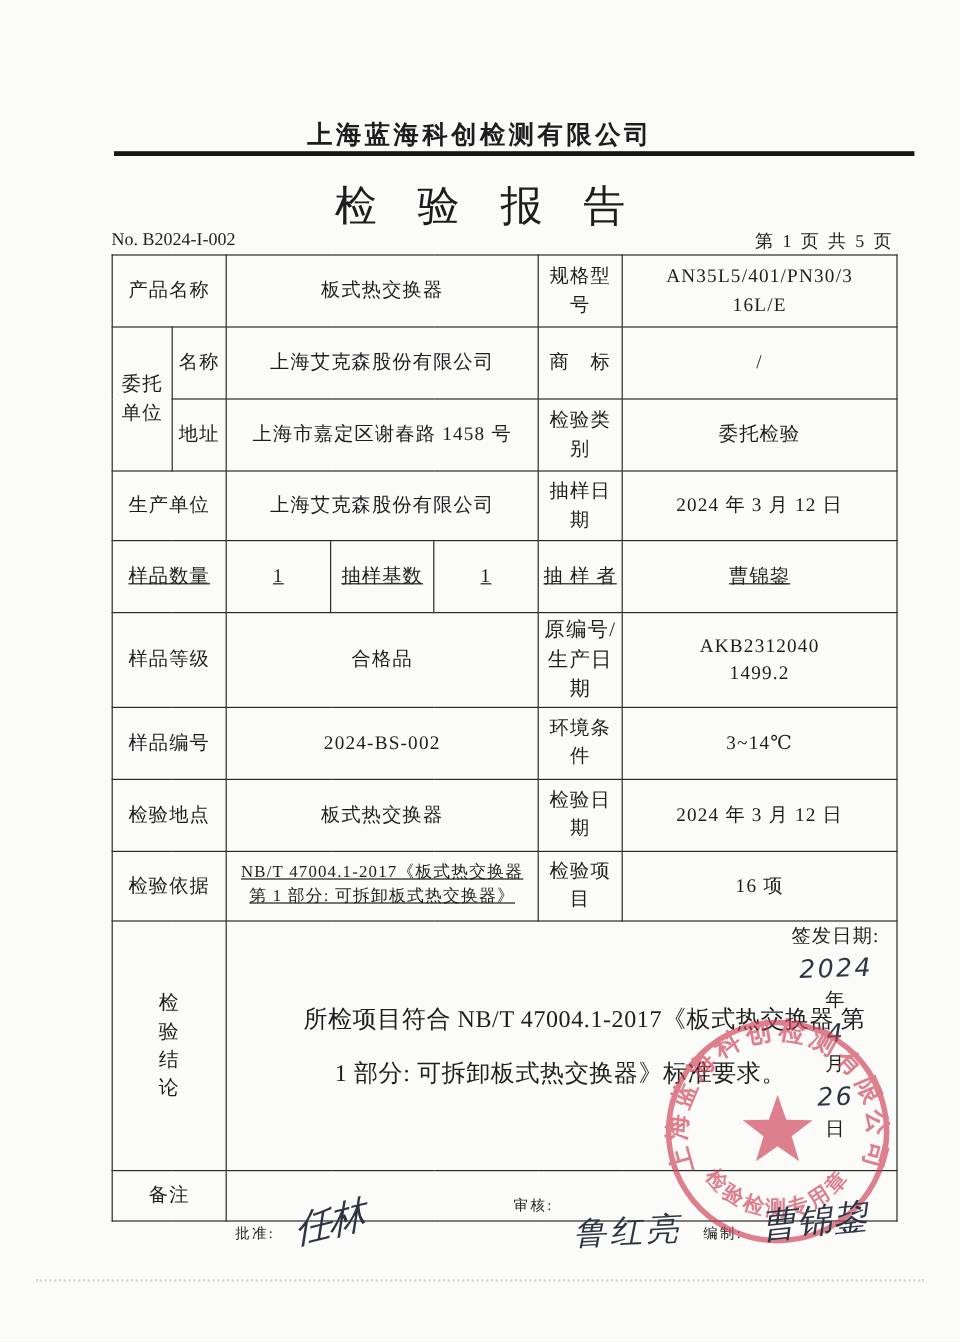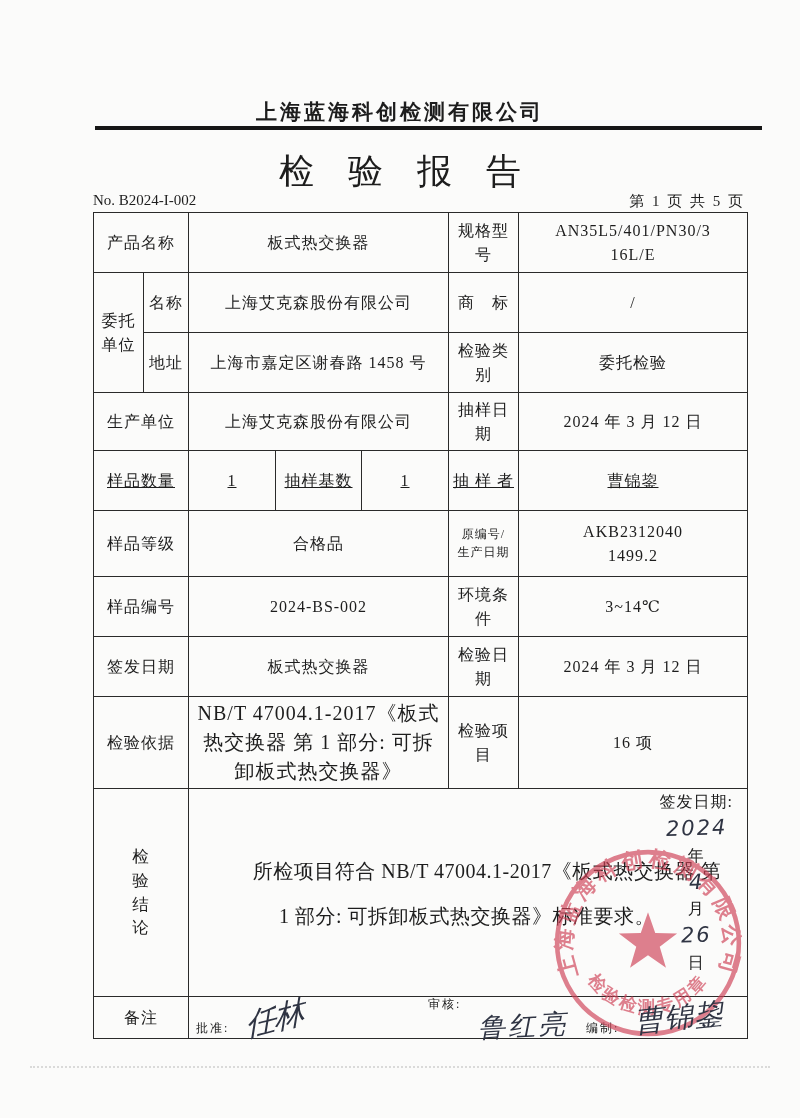--- a/index.html
+++ b/index.html
@@ -26,28 +26,28 @@
 
   
   table.rep{position:absolute;top:212px;left:93px;width:654px;
             border-collapse:collapse;table-layout:fixed;
             font-size:16px;}
   table.rep td{border:1.5px solid #2a2a2a;text-align:center;vertical-align:middle;
                padding:2px 4px;letter-spacing:1px;white-space:pre-line;line-height:1.45;}
   tr.r1{height:60px;} tr.r2{height:60px;} tr.r3{height:60px;} tr.r4{height:58px;}
   tr.r5{height:60px;text-decoration:underline;} tr.r6{height:66px;} tr.r7{height:60px;} tr.r8{height:60px;}
   tr.r9{height:58px;} tr.r10{height:208px;} tr.r11{height:42px;}
-  td.small{font-size:12px;margin-top:48px;}
+  td.small{font-size:17px;margin-top:48px;}
   td.mono{font-family:"Liberation Serif",serif;}
   td.concl-label{line-height:44px;font-size:16.5px;}
   td.concl{position:relative;text-align:left;vertical-align:top;padding:0;}
   .concl-text{margin:26px 16px 0 14px;text-indent:2em;font-size:20px;line-height:45px;
               letter-spacing:0.5px;}
   .signdate{position:absolute;right:14px;bottom:22px;font-size:16px;letter-spacing:1px;}
-  td.basis{font-size:20px;line-height:1.6;padding:2px 8px;}
+  td.basis{font-size:14px;line-height:1.6;padding:2px 8px;text-decoration:underline;}
 
   
   .hw{font-family:"DejaVu Sans",sans-serif;font-style:italic;color:#2f3443;}
   .signdate .hw{font-size:21px;letter-spacing:2px;display:inline-block;transform:rotate(-2deg);}
   .sigrow span{position:absolute;}
   .sig-label{font-size:12px;letter-spacing:2px;}
   .sig-approve{left:245px;top:998px;font-size:31px;transform:rotate(-14deg) skewX(-10deg);letter-spacing:-2px;}
   .sig-review{left:478px;top:1008px;font-size:27px;transform:rotate(-3deg);letter-spacing:3px;}
   .sig-prepare{left:634px;top:998px;font-size:29px;transform:rotate(-6deg);letter-spacing:1px;z-index:9;}
 
@@ -134,21 +134,21 @@
     </tr>
 
     <tr class="r7">
       <td colspan="2">样品编号</td>
       <td colspan="3" class="mono">2024-BS-002</td>
       <td>环境条件</td>
       <td>3~14℃</td>
     </tr>
 
     <tr class="r8">
-      <td colspan="2">签发日期</td>
+      <td colspan="2">检验地点</td>
       <td colspan="3">板式热交换器</td>
       <td>检验日期</td>
       <td>2024 年 3 月 12 日</td>
     </tr>
 
     <tr class="r9">
       <td colspan="2">检验依据</td>
       <td colspan="3" class="basis">NB/T 47004.1-2017《板式热交换器 第 1 部分: 可拆卸板式热交换器》</td>
       <td>检验项目</td>
       <td>16 项</td>

